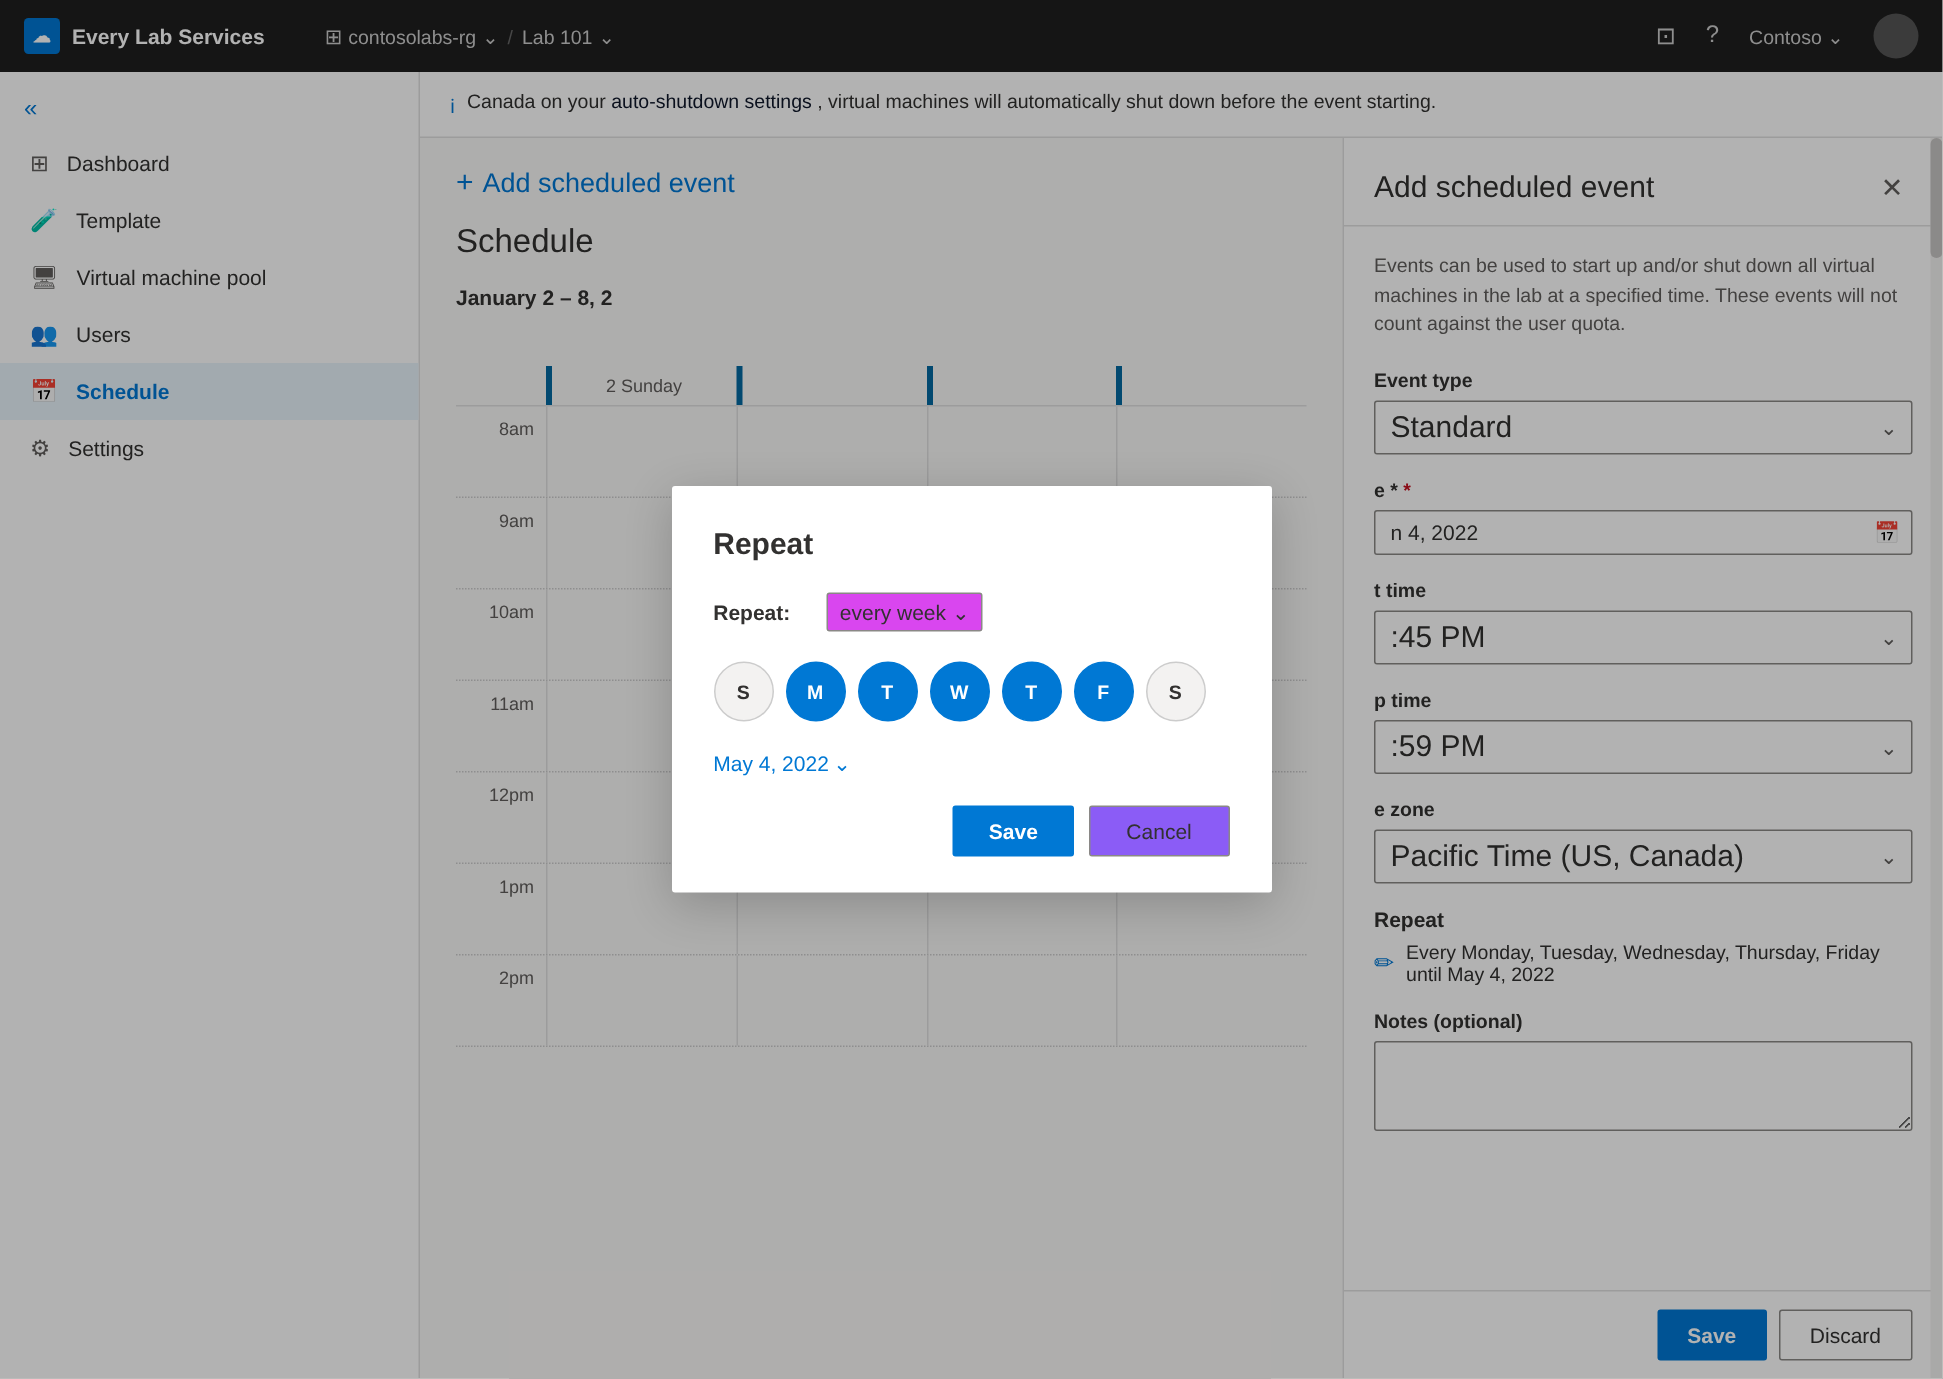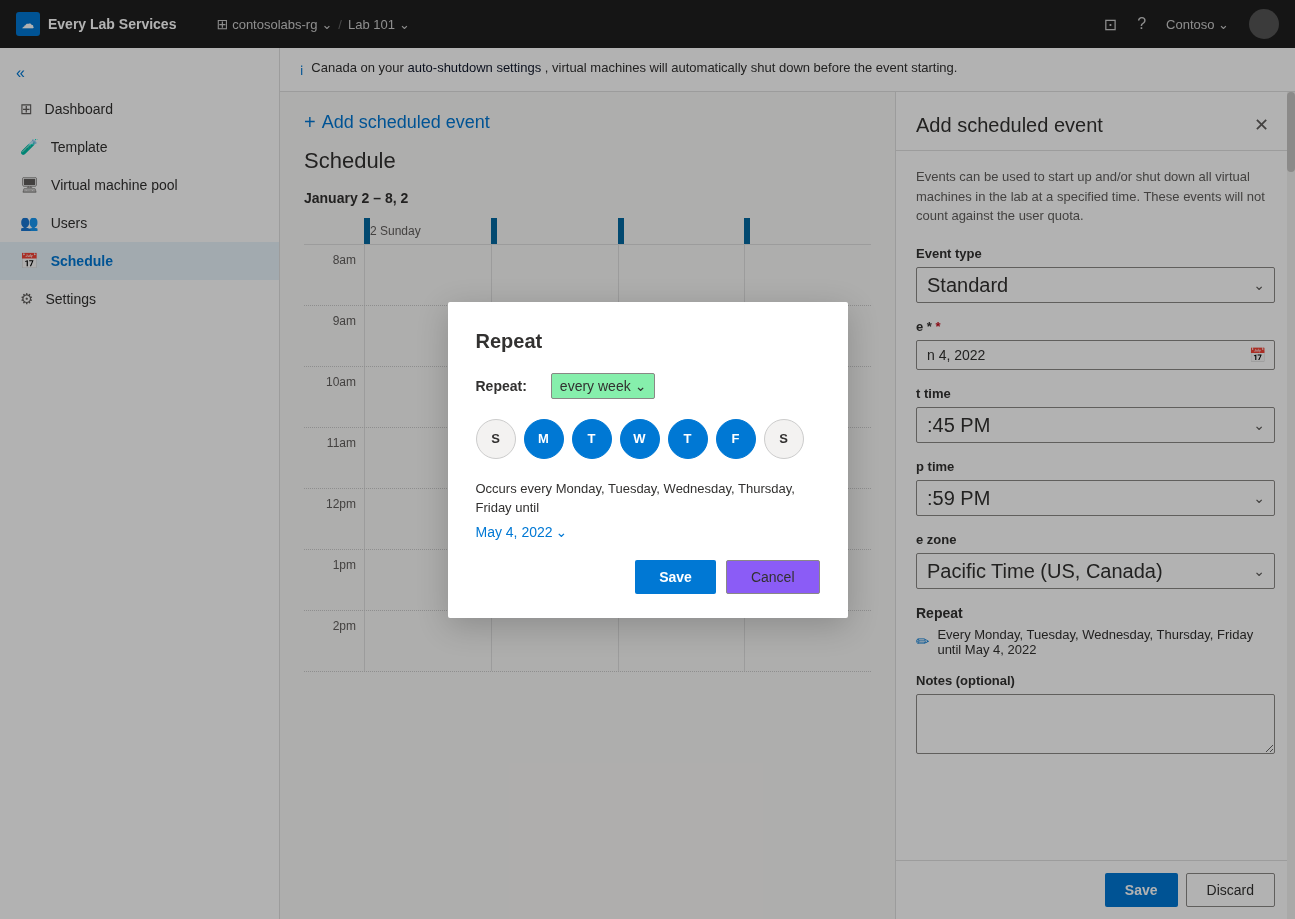--- a/index.html
+++ b/index.html
@@ -44,21 +44,21 @@
     .schedule-date-range { font-size: 14px; font-weight: 600; color: #323130; margin-bottom: 12px; }
 
     
     .cal-grid { display: flex; flex-direction: column; }
     .cal-row { display: flex; border-bottom: 1px dotted #ccc; min-height: 60px; align-items: flex-start; }
     .cal-time { width: 60px; font-size: 12px; color: #605e5c; padding: 8px 8px 0 0; text-align: right; flex-shrink: 0; }
     .cal-cells { flex: 1; display: flex; }
     .cal-cell { flex: 1; border-left: 1px solid #e0e0e0; min-height: 60px; }
     .cal-header { display: flex; border-bottom: 1px solid #e0e0e0; }
     .cal-header-time { width: 60px; flex-shrink: 0; }
-    .cal-header-day { flex: 1; font-size: 13px; color: #605e5c; padding: 6px 0; border-left: 6px solid #0369a1; }
+    .cal-header-day { flex: 1; text-align: center; font-size: 13px; color: #605e5c; padding: 6px 0; border-left: 4px solid #0369a1; margin-top: 26px; }
 
     
     .right-panel {
       width: 400px; background: #fff; border-left: 1px solid #e0e0e0;
       display: flex; flex-direction: column; height: 100%; overflow: hidden;
       flex-shrink: 0; position: relative;
     }
     .panel-header { display: flex; align-items: center; justify-content: space-between; padding: 20px 20px 12px; border-bottom: 1px solid #e0e0e0; }
     .panel-title { font-size: 20px; font-weight: 400; color: #323130; }
     .panel-close { cursor: pointer; font-size: 18px; color: #605e5c; border: none; background: none; padding: 2px 6px; }
@@ -93,21 +93,21 @@
     }
 
     
     .modal {
       background: #fff; border-radius: 2px; width: 400px;
       box-shadow: 0 8px 32px rgba(0,0,0,0.2); padding: 28px 28px 24px;
     }
     .modal-title { font-size: 20px; font-weight: 600; color: #323130; margin-bottom: 20px; }
     .repeat-option-row { display: flex; align-items: center; gap: 24px; margin-bottom: 20px; }
     .repeat-option-label { font-size: 14px; color: #323130; font-weight: 600; }
-    .repeat-dropdown { display: flex; align-items: center; gap: 4px; cursor: pointer; padding: 4px 8px; border: 1px solid #8a8886; border-radius: 2px; font-size: 14px; color: #323130; background: #86efac; }
+    .repeat-dropdown { display: flex; align-items: center; gap: 4px; cursor: pointer; padding: 4px 8px; border: 1px solid #8a8886; border-radius: 2px; font-size: 14px; color: #323130; background: #d946ef; }
     .day-buttons { display: flex; gap: 8px; margin-bottom: 20px; }
     .day-btn { width: 40px; height: 40px; border-radius: 50%; border: 1px solid #ccc; background: #f3f2f1; color: #323130; font-size: 13px; font-weight: 600; cursor: pointer; display: flex; align-items: center; justify-content: center; }
     .day-btn.active { background: #0078d4; color: #fff; border-color: #0078d4; }
     .recurrence-text { font-size: 13px; color: #323130; margin-bottom: 6px; line-height: 1.5; }
     .recurrence-until { color: #0078d4; cursor: pointer; display: inline-flex; align-items: center; gap: 3px; }
     .modal-actions { display: flex; justify-content: flex-end; gap: 10px; margin-top: 20px; }
     .modal-save { background: #0078d4; color: #fff; border: none; padding: 8px 24px; font-size: 14px; cursor: pointer; font-weight: 600; border-radius: 2px; }
     .modal-cancel { background: #8b5cf6; color: #323130; border: 1px solid #8a8886; padding: 8px 24px; font-size: 14px; cursor: pointer; border-radius: 2px; }
   </style>
 </head>
@@ -362,24 +362,20 @@
         <div class="day-buttons">
           <button class="day-btn">S</button>
           <button class="day-btn active">M</button>
           <button class="day-btn active">T</button>
           <button class="day-btn active">W</button>
           <button class="day-btn active">T</button>
           <button class="day-btn active">F</button>
           <button class="day-btn">S</button>
         </div>
 
-        <div class="recurrence-text">
-          <span>Occurs every Monday, Tuesday, Wednesday,
-Thursday, Friday until</span>
-        </div>
         <div class="recurrence-until">
           <span>May 4, 2022</span>
           <span>⌄</span>
         </div>
 
         <div class="modal-actions">
           <button class="modal-save">Save</button>
           <button class="modal-cancel">Cancel</button>
         </div>
       </div>

